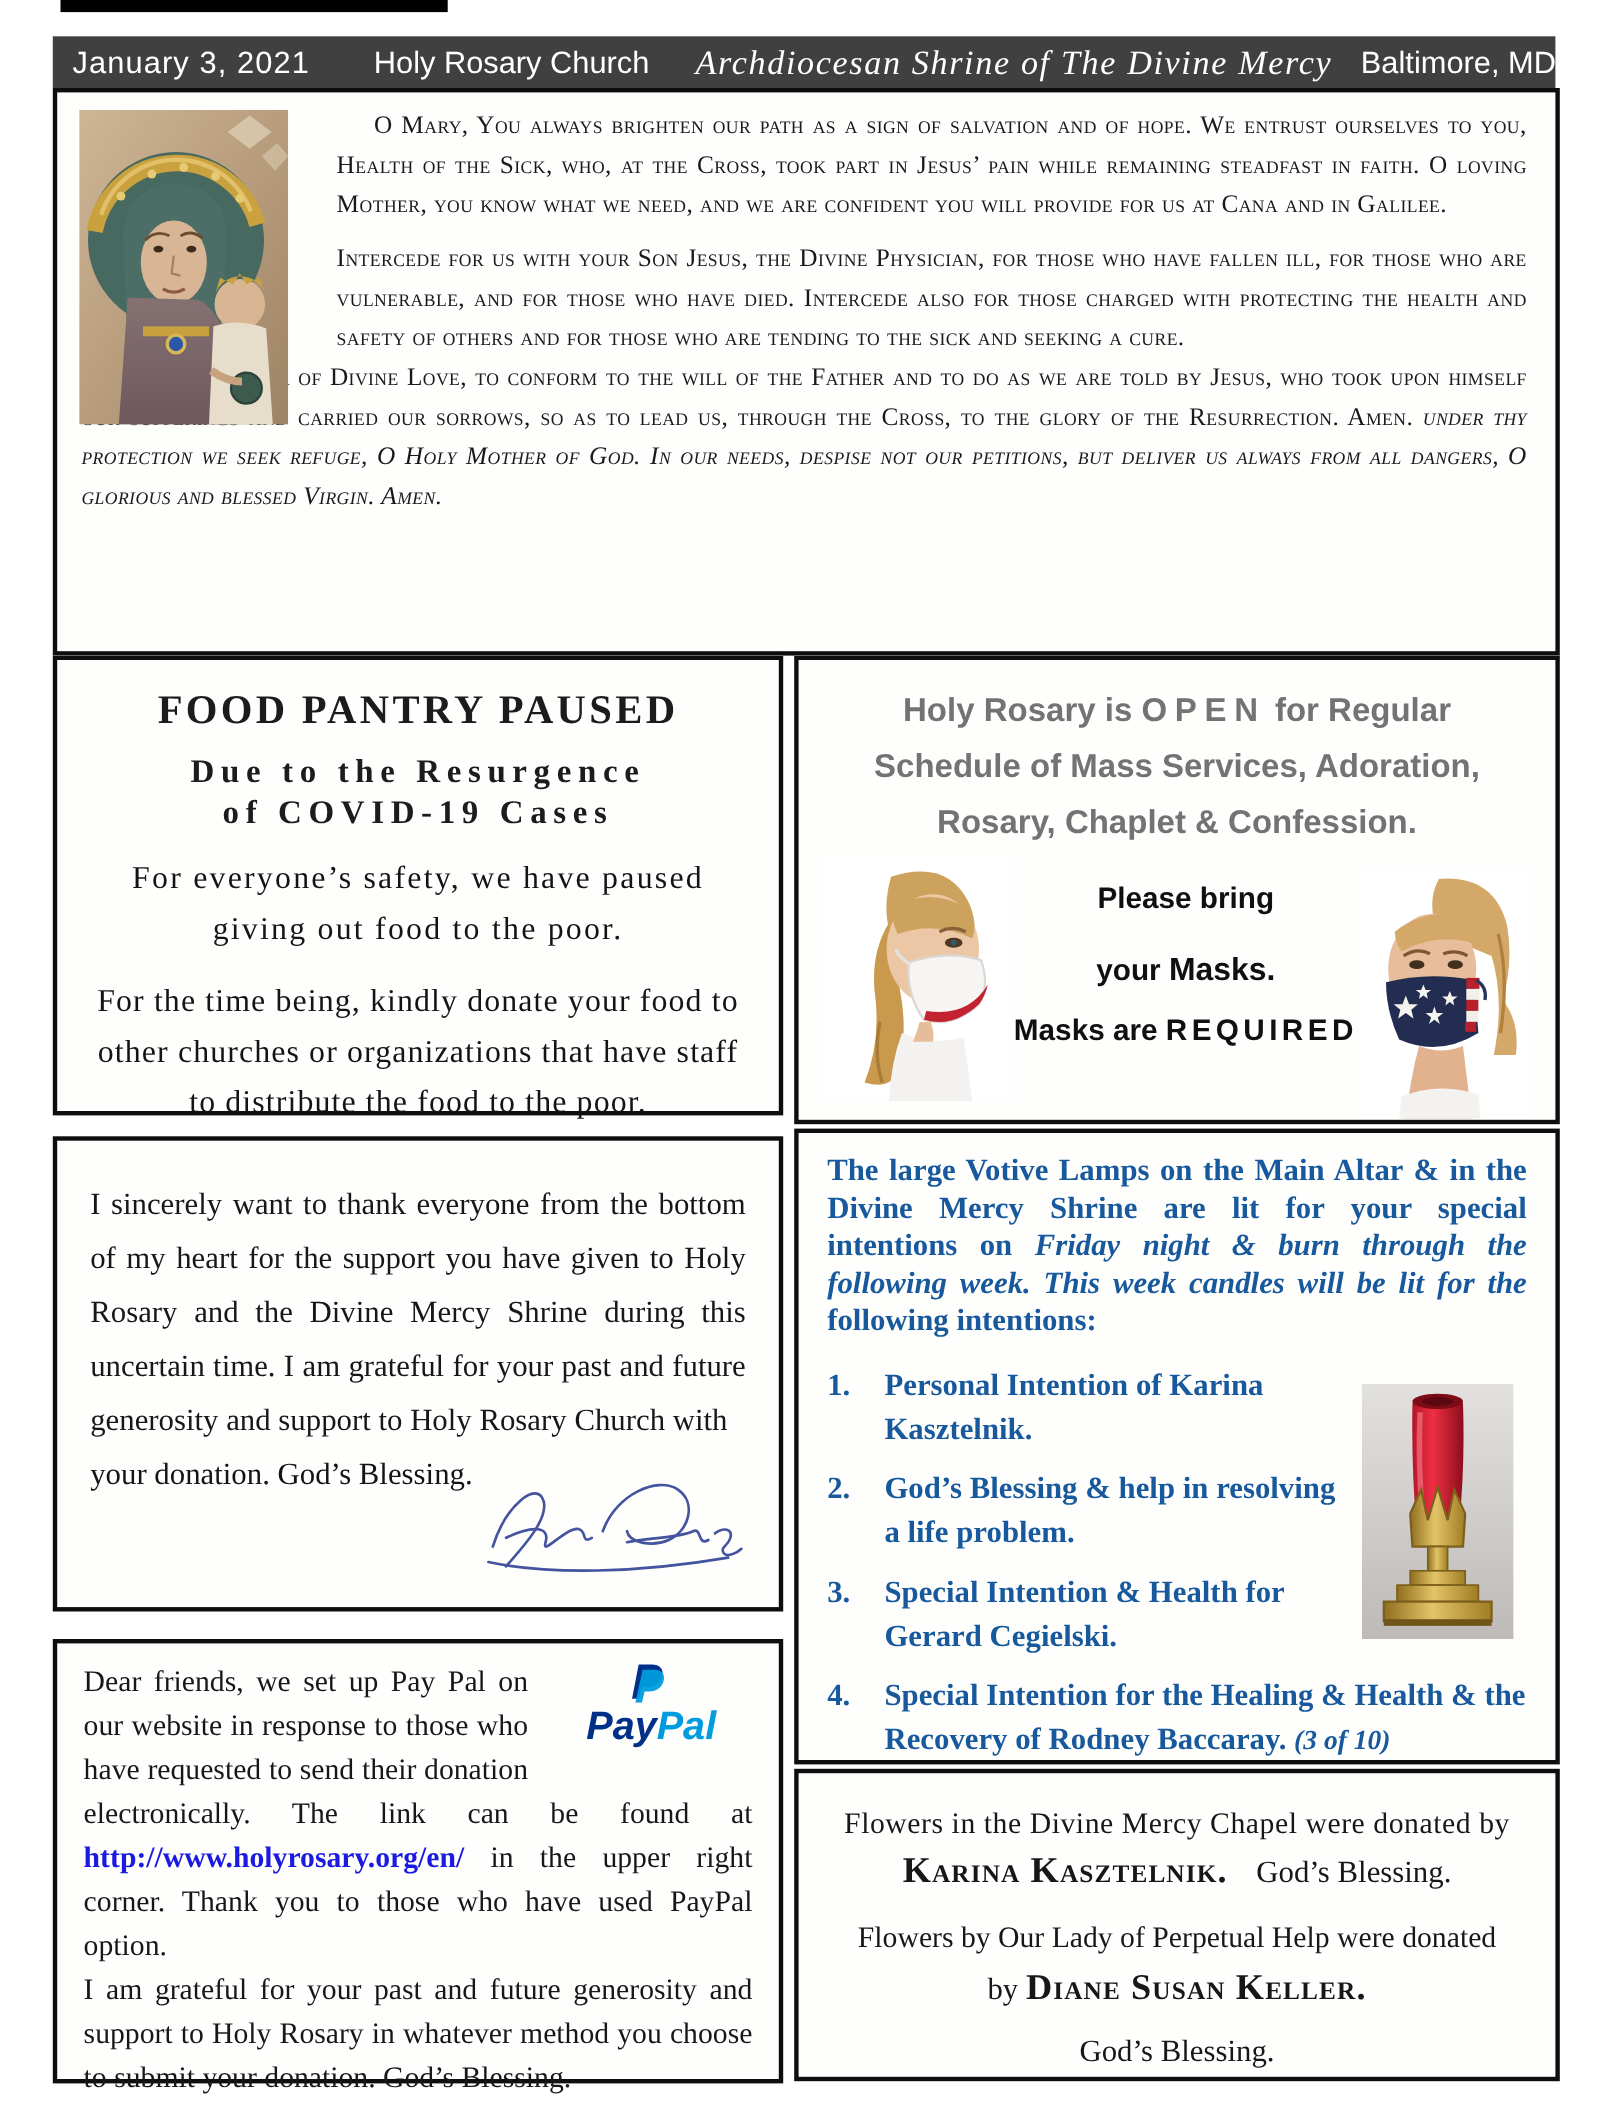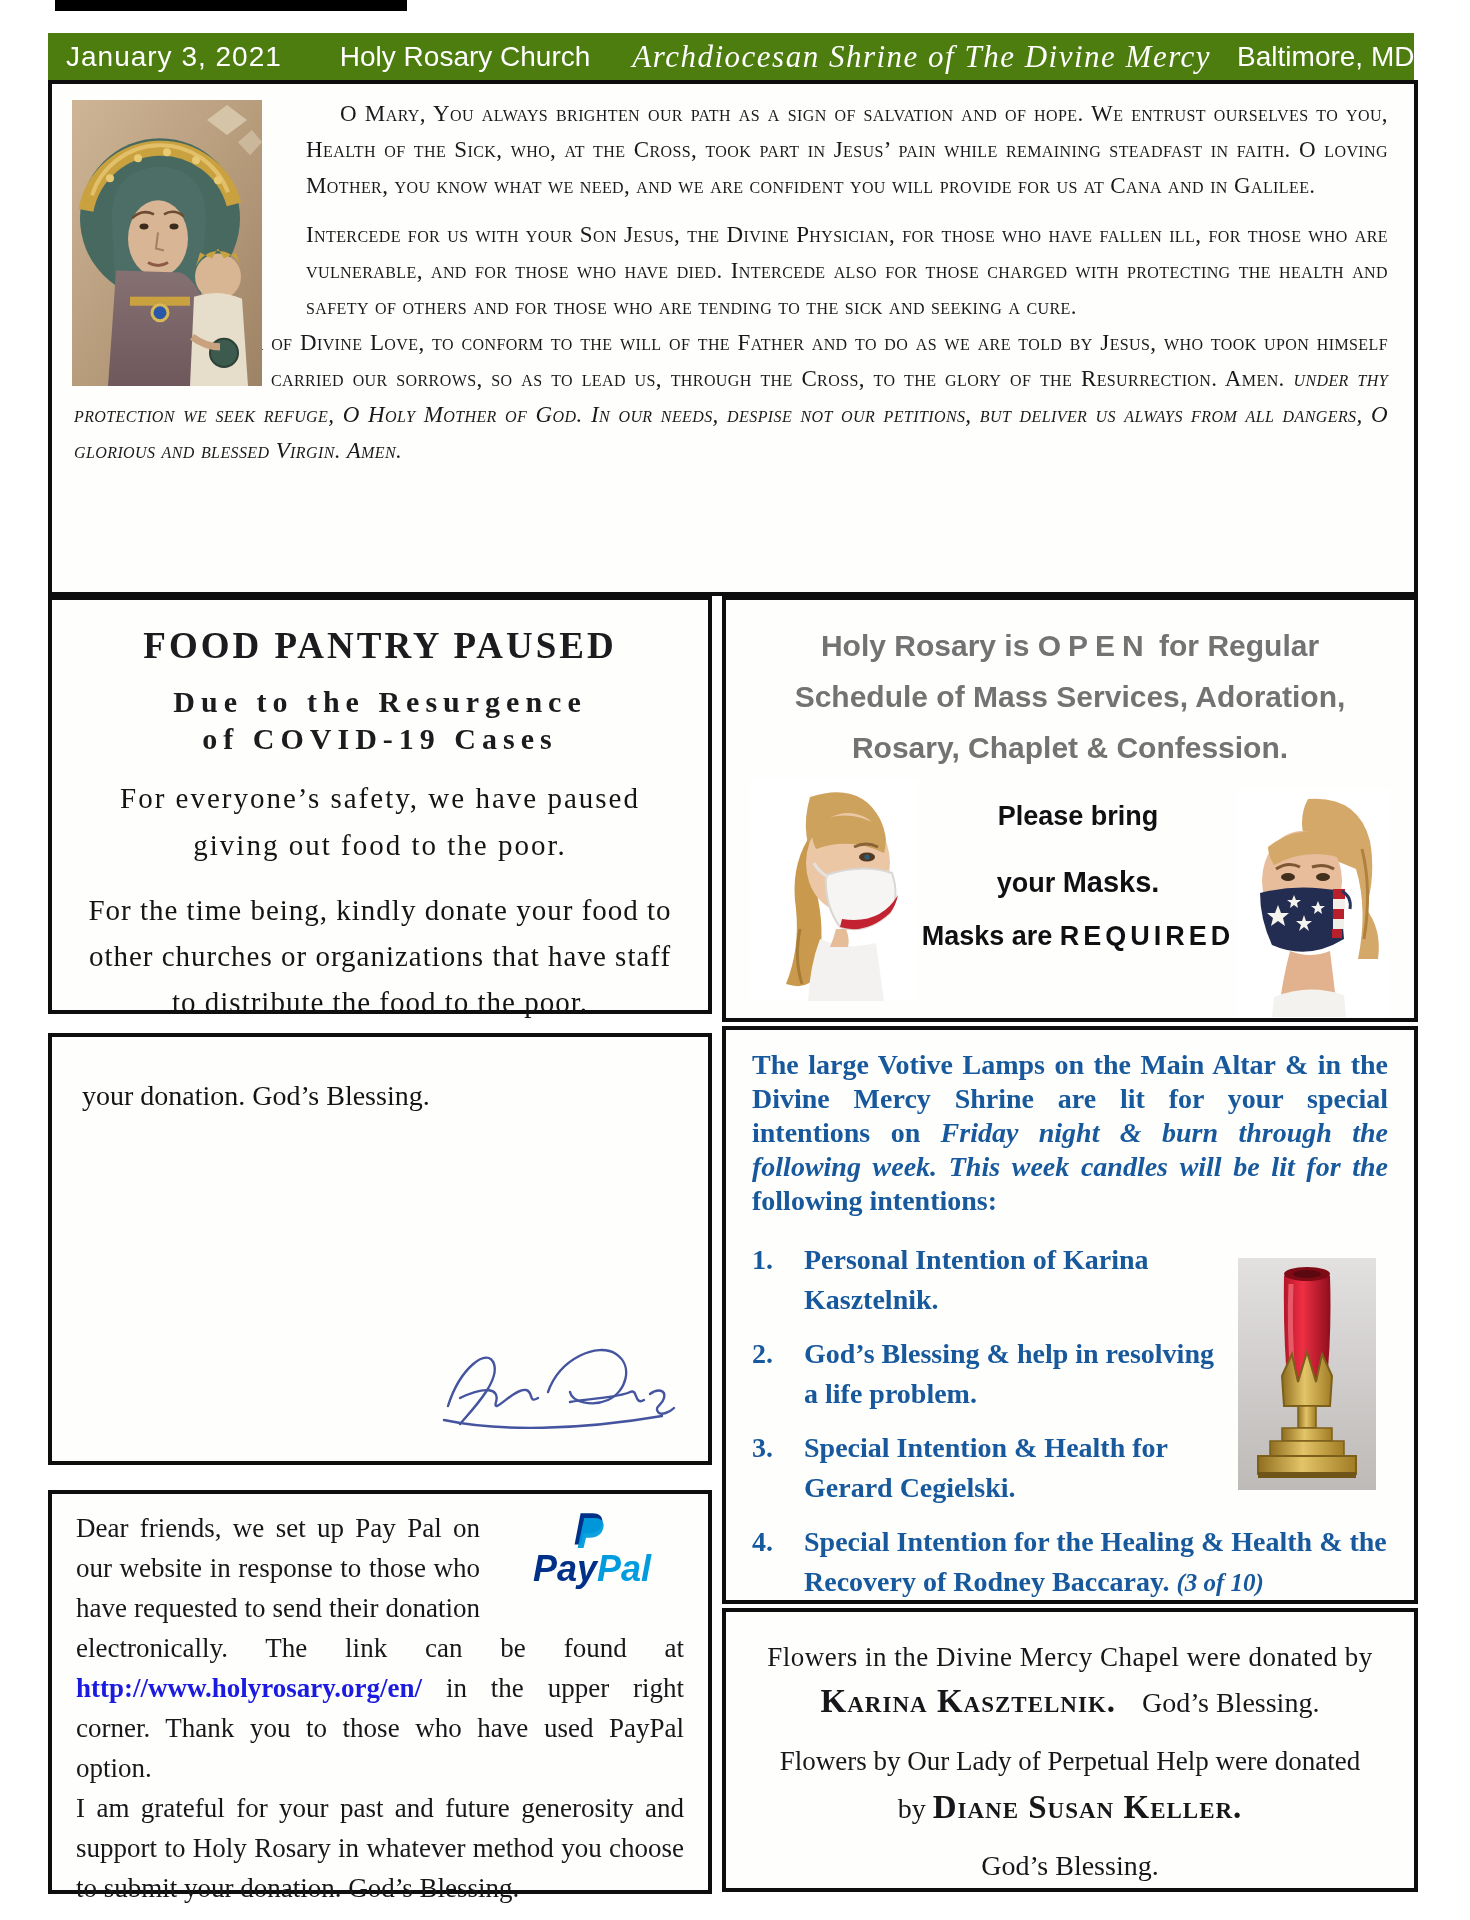--- a/index.html
+++ b/index.html
@@ -7,21 +7,21 @@
     width:1470px; height:1920px; position:relative;
     background:#ffffff; color:#141414;
     font-family:"Liberation Serif", serif;
     overflow:hidden;
   }
   .abs { position:absolute; }
 
   
   .scan-strip { left:55px; top:0; width:352px; height:11px; background:#000; }
   .header-bar {
-    left:48px; top:33px; width:1366px; height:47px; background:#4d7c0f;
+    left:48px; top:33px; width:1366px; height:47px; background:#404040;
     color:#fff; display:flex; align-items:center;
     font-family:"Liberation Sans", sans-serif; white-space:nowrap;text-align:right;
   }
   .hdr-date   { margin-left:18px; font-size:28px; letter-spacing:1px; }
   .hdr-church { margin-left:58px; font-size:28px; }
   .hdr-shrine { margin-left:42px; font-family:"Liberation Serif",serif; font-style:italic; font-size:31px; letter-spacing:1.5px; }
   .hdr-city   { margin-left:26px; font-size:28px; }
 
   
   .prayer-box {
@@ -223,20 +223,21 @@
       <polygon points="56,106 58,111 63,111 59,114 60,119 56,116 52,119 53,114 49,111 54,111" fill="#f5f3ee"></polygon>
       <polygon points="80,112 82,117 87,117 83,120 84,125 80,122 76,125 77,120 73,117 78,117" fill="#f5f3ee"></polygon>
       <path d="M 104 102 Q 114 108 112 120" stroke="#2a355e" stroke-width="3" fill="none"></path>
       <path d="M 52 162 Q 72 170 92 162 L 100 228 L 40 228 Q 44 192 52 162 Z" fill="#e2b28e"></path>
       <path d="M 36 208 Q 70 194 106 206 L 108 228 L 34 228 Z" fill="#f3f2ef"></path>
     </svg>
   </div>
 </div>
 
 <div class="abs nbox thanks-box">
+  <p class="thanks-p">I  sincerely  want  to  thank  everyone  from  the bottom of my heart  for  the support you have given  to  Holy  Rosary  and  the  Divine  Mercy Shrine during this uncertain time.   I am grateful for your past and future generosity and support to  Holy  Rosary  Church  with</p>
   <div class="thanks-last">your donation. God’s Blessing.</div>
   <svg class="signature" viewBox="0 0 250 115">
     <g fill="none" stroke="#44549e" stroke-width="2.4" stroke-linecap="round">
       <path d="M 18 78 C 30 40, 58 18, 64 36 C 70 54, 40 84, 30 96"></path>
       <path d="M 30 70 C 55 58, 70 60, 66 74 C 62 88, 84 60, 96 62 C 104 64, 98 76, 108 70"></path>
       <path d="M 118 64 C 130 30, 168 14, 186 26 C 204 38, 196 64, 178 72 C 162 79, 142 74, 140 64"></path>
       <path d="M 140 74 C 160 70, 188 70, 200 64 C 208 60, 204 78, 214 72"></path>
       <path d="M 220 66 C 228 60, 236 62, 234 70 C 232 78, 224 78, 228 84 C 231 88, 240 84, 244 80"></path>
       <path d="M 14 92 C 70 104, 150 102, 232 88"></path>
     </g>

